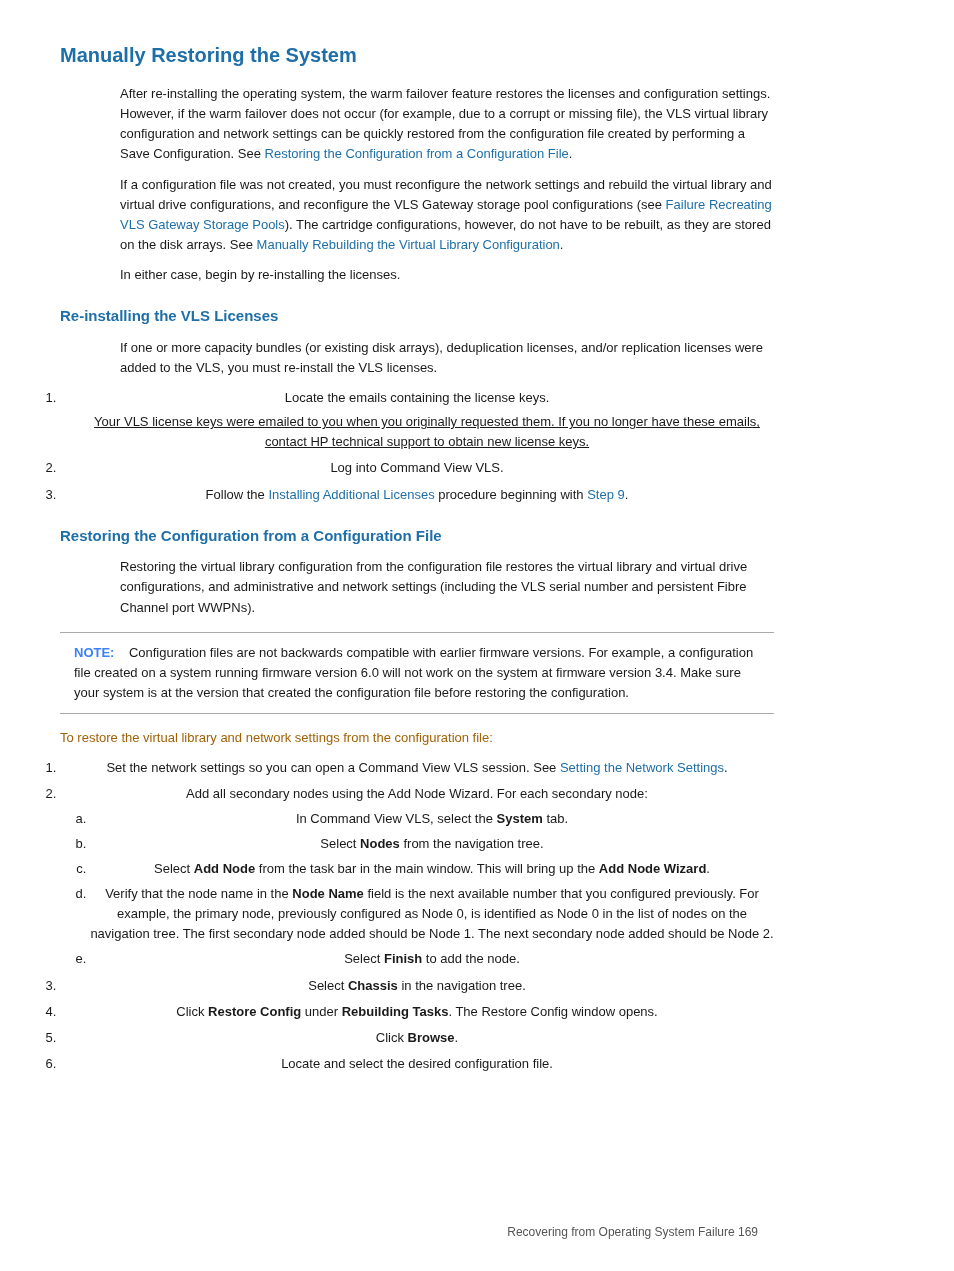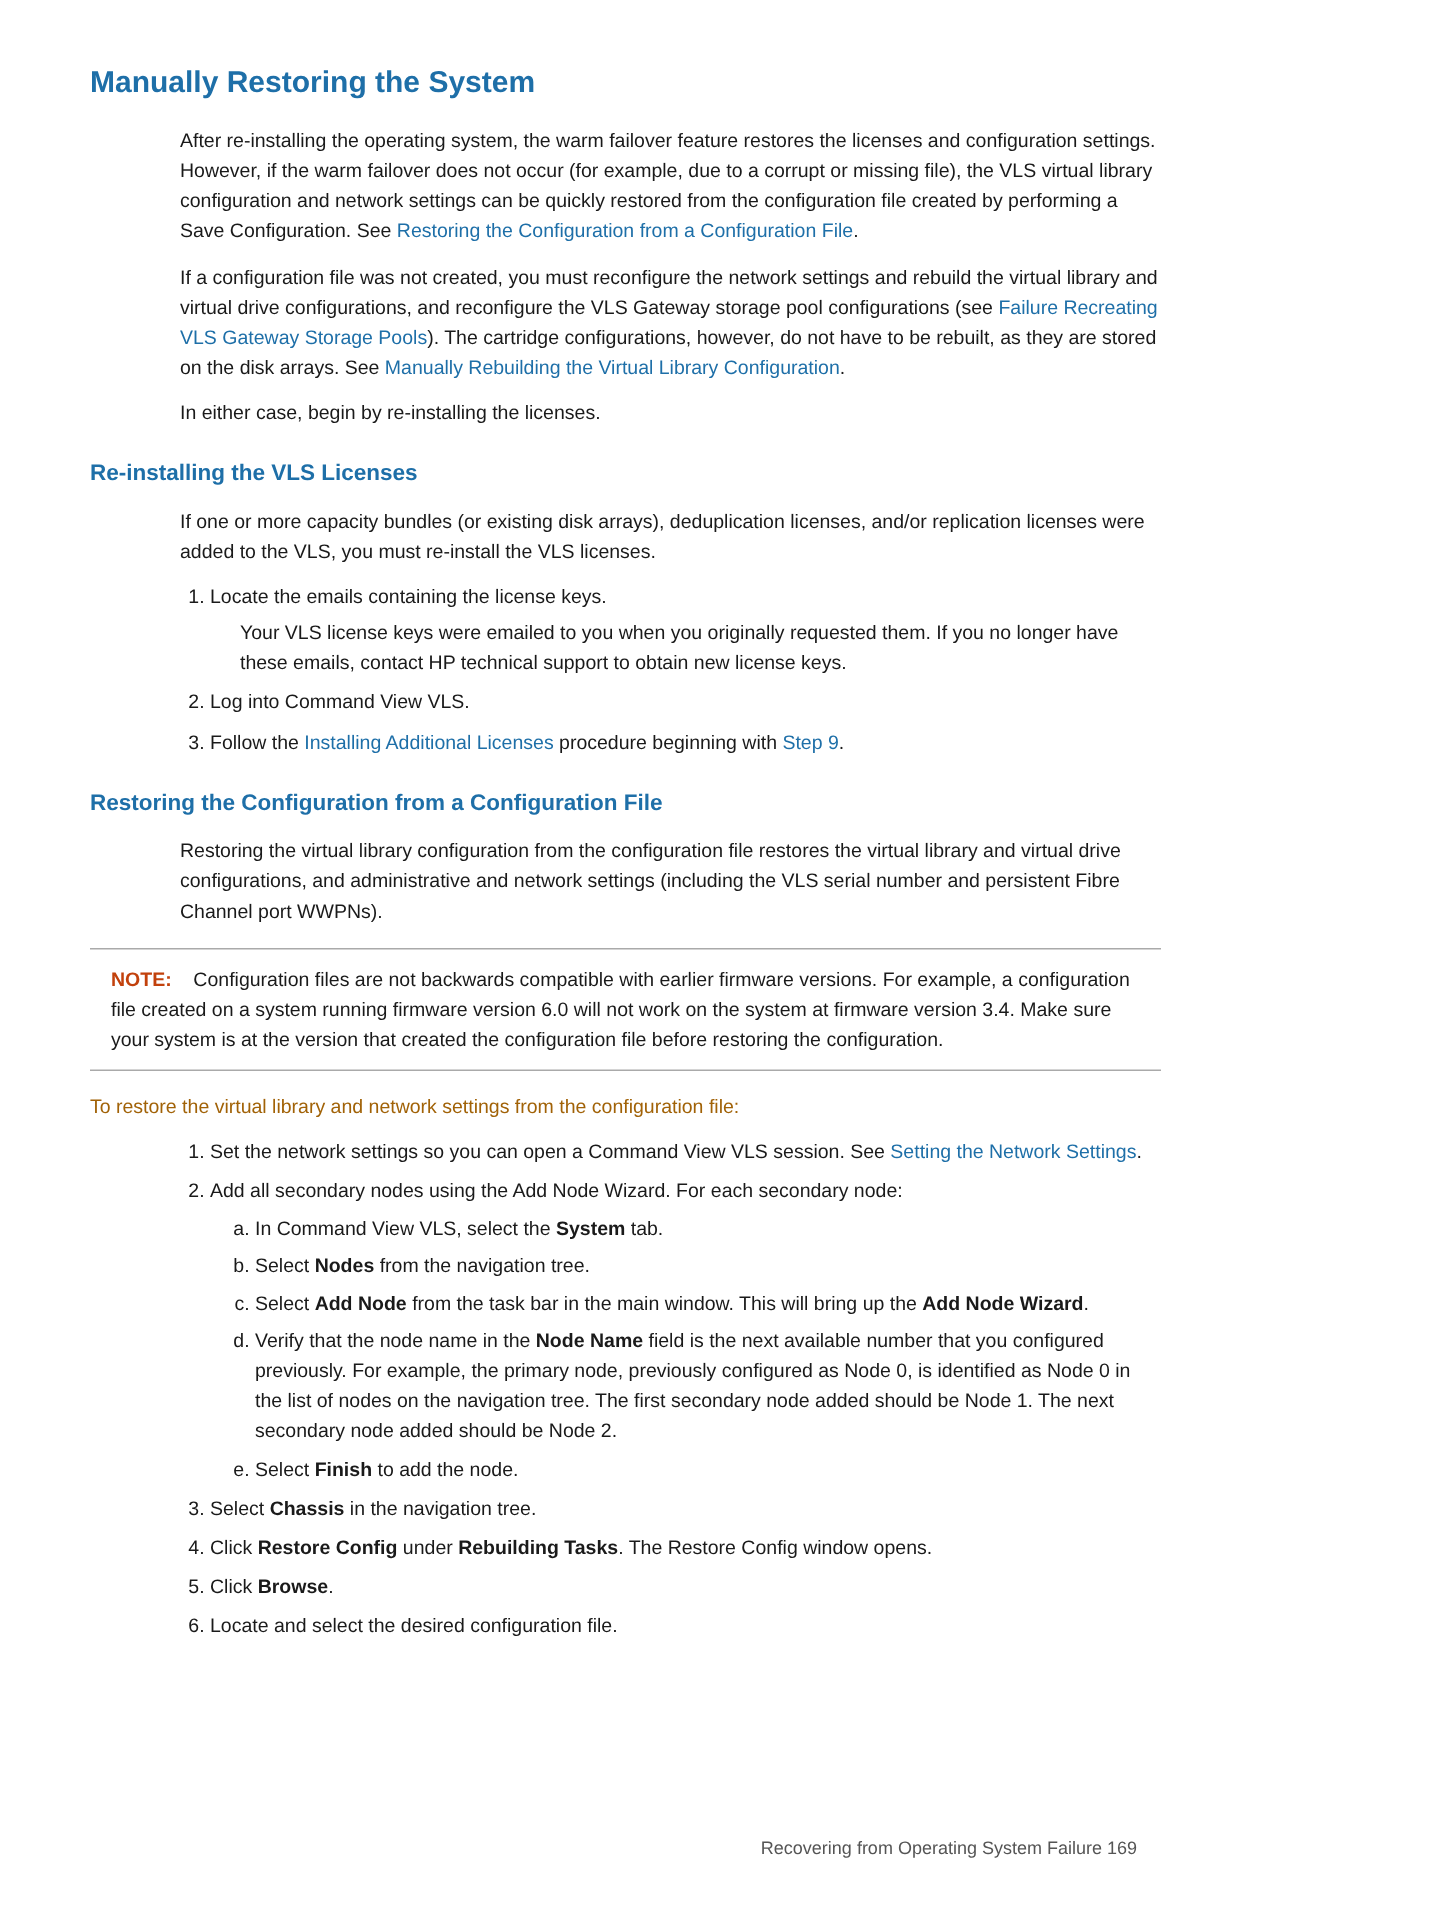--- a/index.html
+++ b/index.html
@@ -64,26 +64,26 @@
       border-bottom: 1px solid #aaa;
       padding: 10px 14px;
       margin: 14px 0;
       font-size: 13px;
       line-height: 1.55;
       color: #1a1a1a;
     }
 
     .note-box .note-label {
       font-weight: bold;
-      color: #c2410c;
+      color: #3b82f6;
     }
 
     ol.numbered-list {
-      margin-left: 80px;
-      margin-bottom: 10px;
+      margin-bottom: 10px;
+      text-align: center;
     }
 
     ol.numbered-list > li {
       margin-bottom: 6px;
       line-height: 1.55;
     }
 
     ol.alpha-list {
       list-style-type: lower-alpha;
       margin-left: 30px;
@@ -97,20 +97,21 @@
 
     .bold {
       font-weight: bold;
     }
 
     .sub-body {
       margin-left: 20px;
       margin-top: 4px;
       margin-bottom: 6px;
       line-height: 1.55;
+      text-decoration: underline;
     }
 
     .footer {
       position: absolute;
       bottom: 30px;
       right: 76px;
       font-size: 12px;
       color: #555;
     }
   </style>

